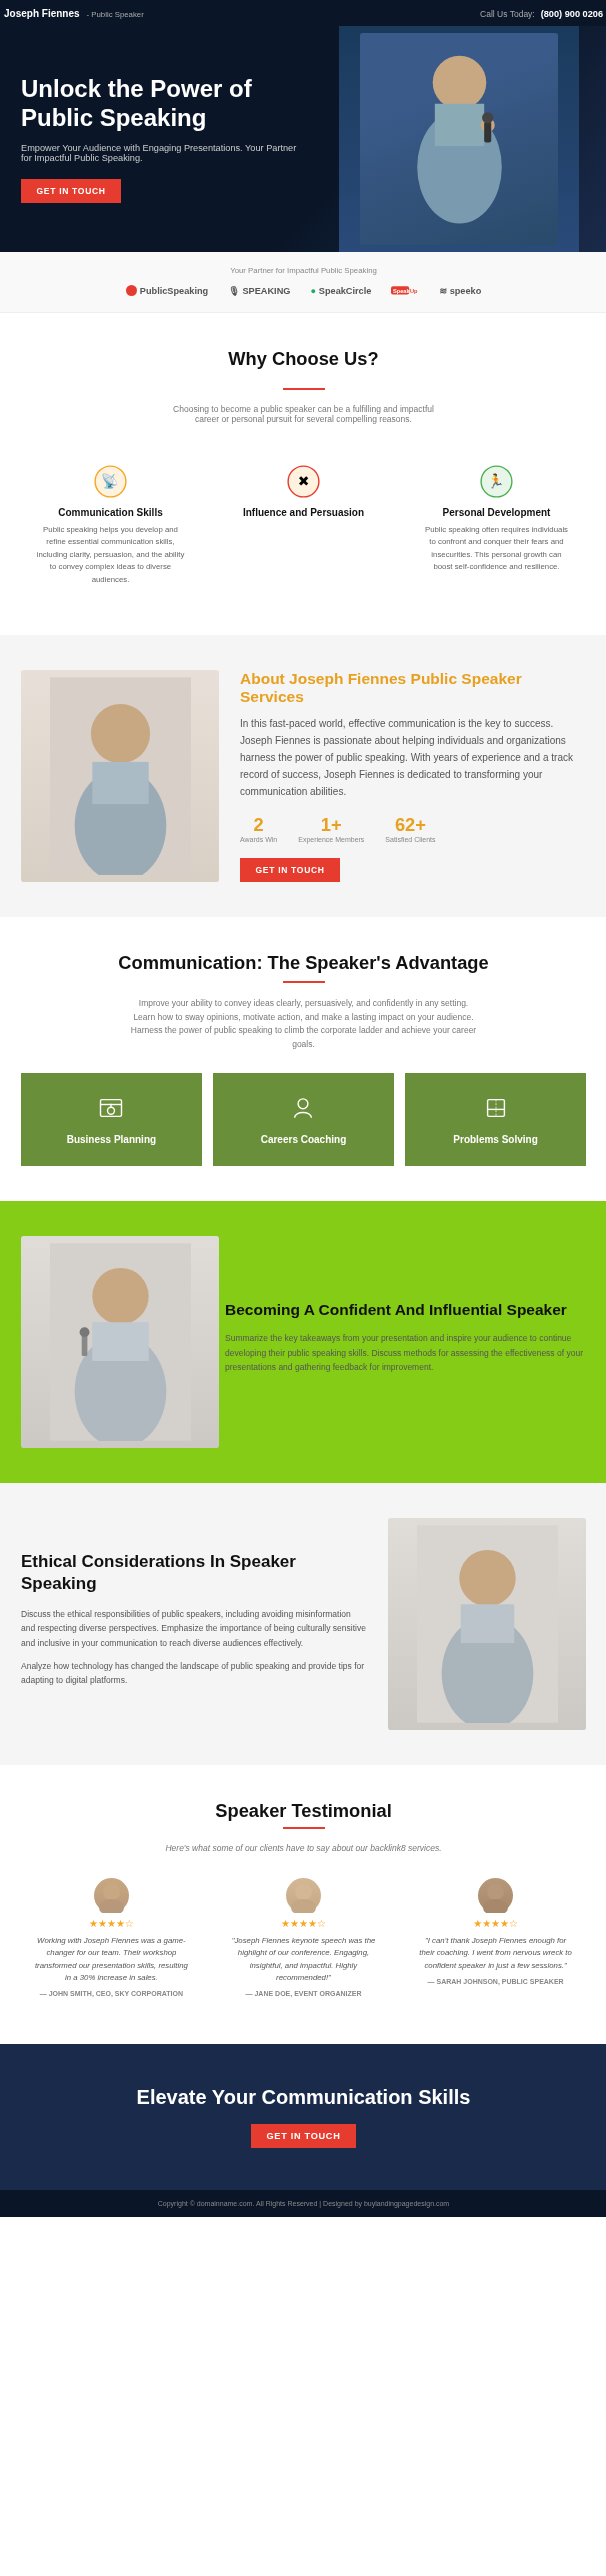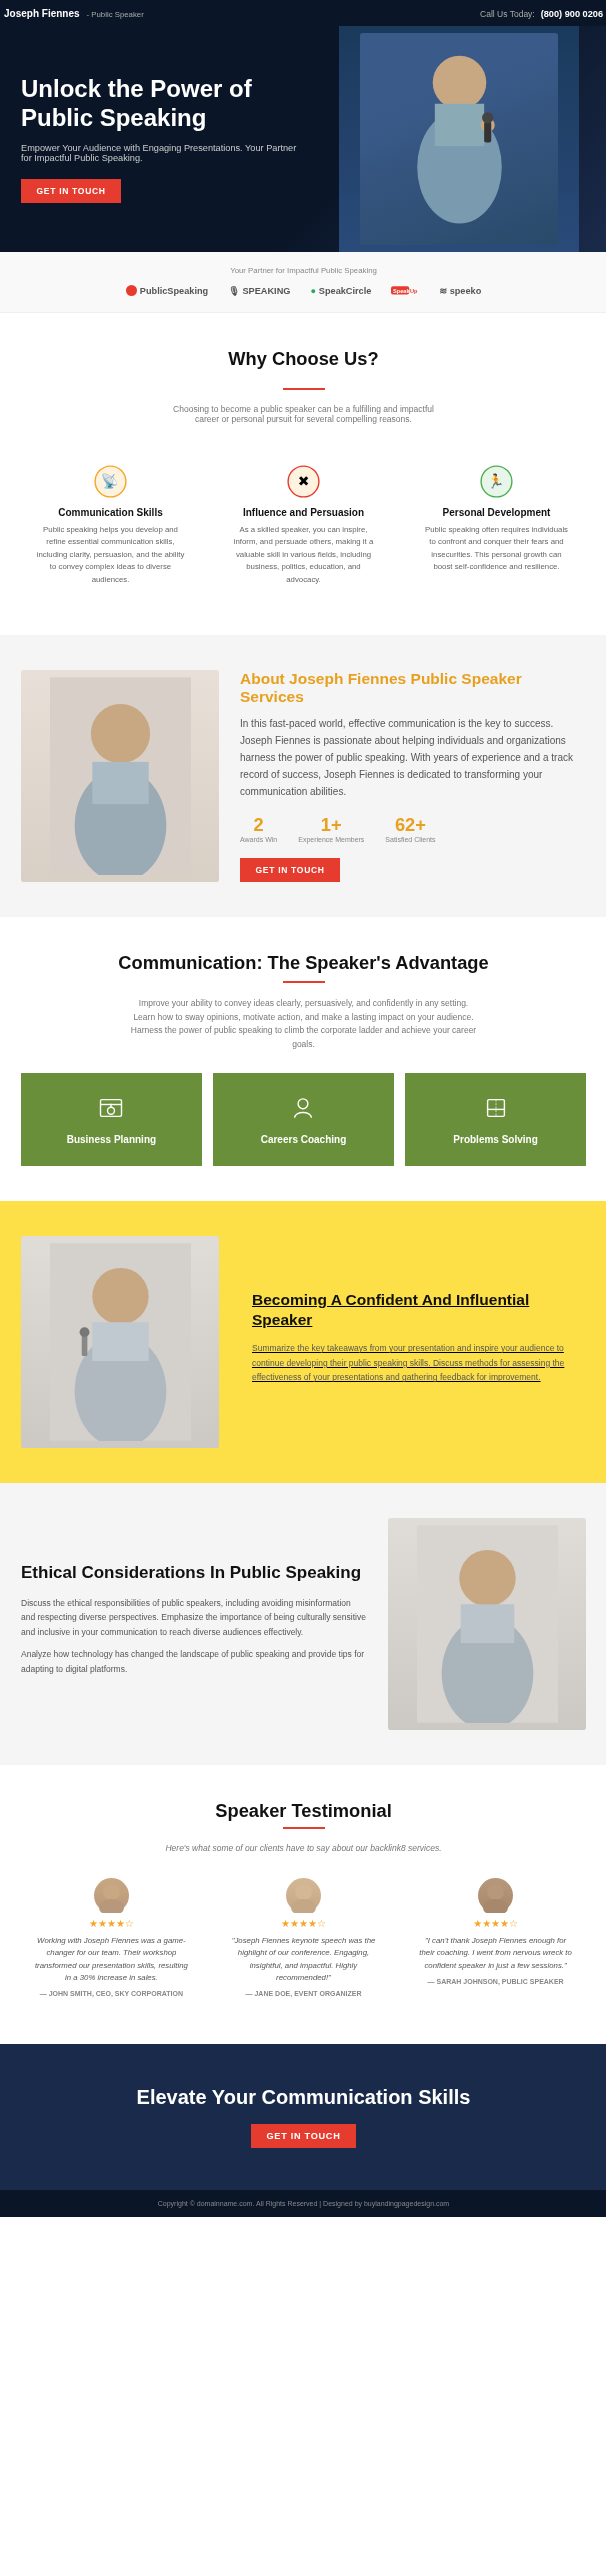--- a/index.html
+++ b/index.html
@@ -117,21 +117,21 @@
       color: #fff;
       padding: 21px 14px;
       flex: 1;
       text-align: center;
       cursor: pointer;
     }
     .service-card .card-icon { font-size: 20px; margin-bottom: 7px; }
     .service-card h3 { font-size: 10px; font-weight: 700; }
 
     
-    .confident { padding: 35px 21px; display: flex; gap: 33px; align-items: center; background: #fde047; text-decoration: underline; }
+    .confident { padding: 35px 21px; display: flex; gap: 6px; align-items: center; background: #84cc16; }
     .confident-img {
       width: 198px;
       min-width: 198px;
       height: 212px;
       background: linear-gradient(to bottom, #e0dcd8, #ccc8c4);
       border-radius: 2.8px;
       display: flex;
       align-items: center;
       justify-content: center;
       overflow: hidden;
@@ -275,21 +275,20 @@
       <p>Public speaking helps you develop and refine essential communication skills, including clarity, persuasion, and the ability to convey complex ideas to diverse audiences.</p>
     </div>
     <div class="feature">
       <div class="feature-icon">
         <svg width="35" height="35" viewBox="0 0 50 50">
             <circle cx="25" cy="25" r="22" fill="#fff3e0" stroke="#e63c2f" stroke-width="2"></circle>
             <text x="25" y="32" text-anchor="middle" font-size="20">✖</text>
           </svg>
       </div>
       <h3>Influence and Persuasion</h3>
-      <p>As a skilled speaker, you can inspire, inform, and persuade others, making it a valuable skill in various fields, including business, politics, education, and advocacy.</p>
     </div>
     <div class="feature">
       <div class="feature-icon">
         <svg width="35" height="35" viewBox="0 0 50 50">
             <circle cx="25" cy="25" r="22" fill="#e8f5e9" stroke="#4caf50" stroke-width="2"></circle>
             <text x="25" y="32" text-anchor="middle" font-size="20">🏃</text>
           </svg>
       </div>
       <h3>Personal Development</h3>
       <p>Public speaking often requires individuals to confront and conquer their fears and insecurities. This personal growth can boost self-confidence and resilience.</p>
@@ -386,21 +385,21 @@
     </svg>
   </div>
   <div class="confident-content">
     <h2>Becoming A Confident And Influential Speaker</h2>
     <p>Summarize the key takeaways from your presentation and inspire your audience to continue developing their public speaking skills. Discuss methods for assessing the effectiveness of your presentations and gathering feedback for improvement.</p>
   </div>
 </div>
 
 <div class="ethical">
   <div class="ethical-content">
-    <h2>Ethical Considerations In Public Speaking</h2>
+    <h2>Ethical Considerations In Speaker Speaking</h2>
     <p>Discuss the ethical responsibilities of public speakers, including avoiding misinformation and respecting diverse perspectives. Emphasize the importance of being culturally sensitive and inclusive in your communication to reach diverse audiences effectively.</p>
     <p>Analyze how technology has changed the landscape of public speaking and provide tips for adapting to digital platforms.</p>
   </div>
   <div class="ethical-img">
     <svg width="141" height="198" viewBox="0 0 200 280">
       <rect width="200" height="280" fill="#d8d4d0"></rect>
       <circle cx="100" cy="75" r="40" fill="#c8a882"></circle>
       <ellipse cx="100" cy="210" rx="65" ry="80" fill="#aab5bb"></ellipse>
       <rect x="62" y="112" width="76" height="55" fill="#bbc4ca"></rect>
     </svg>

